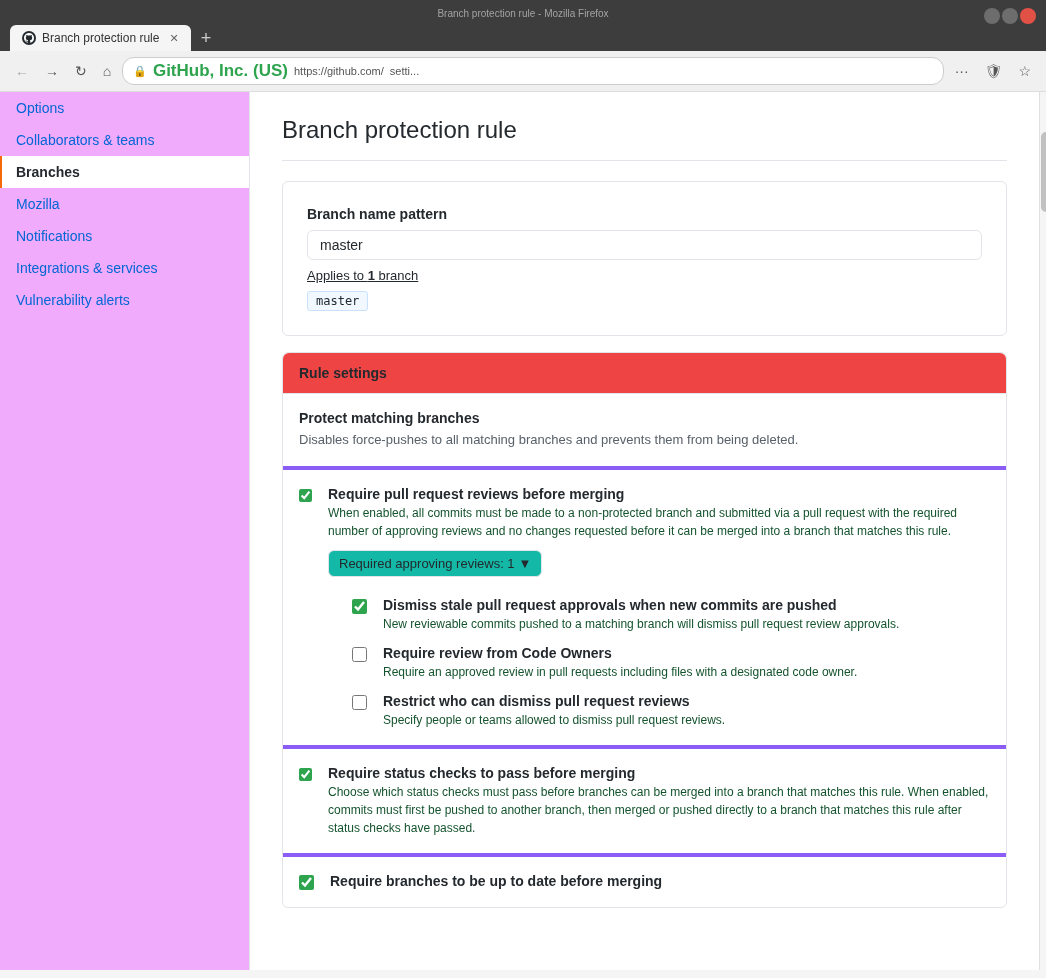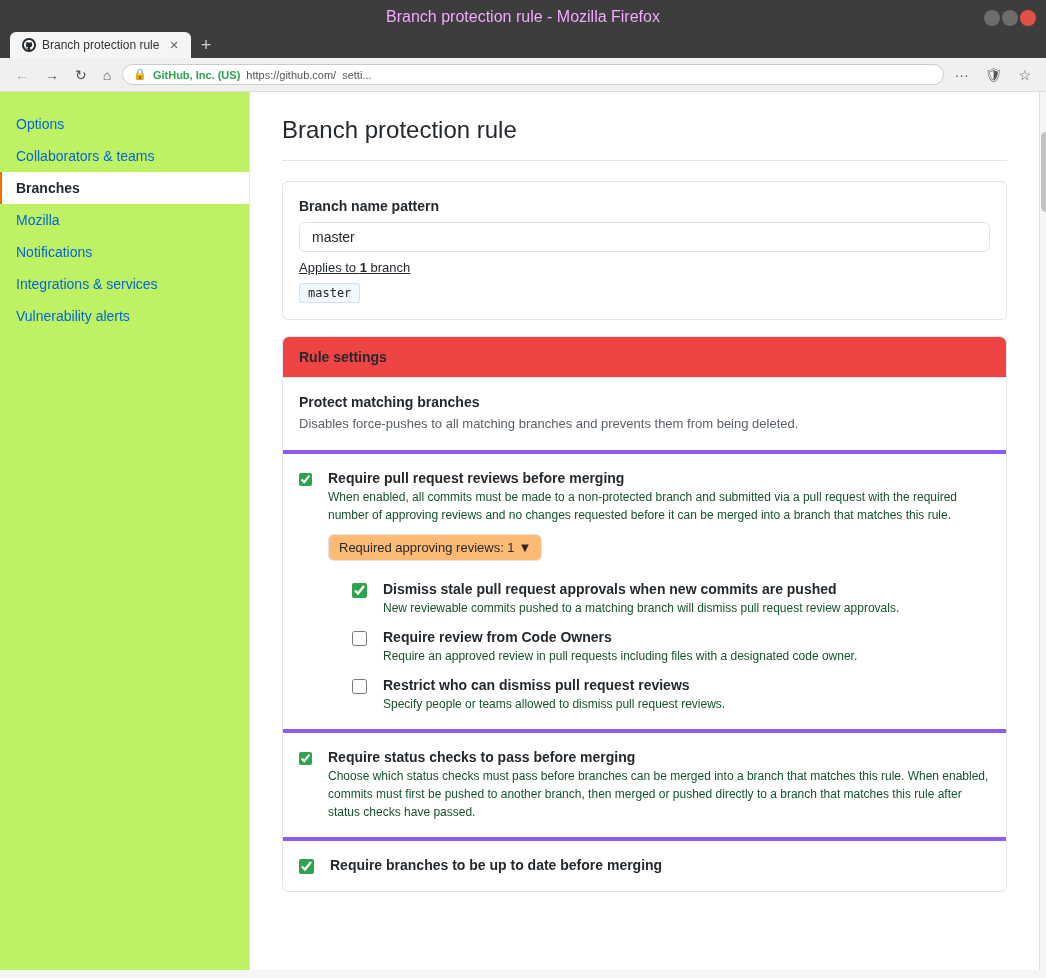--- a/index.html
+++ b/index.html
@@ -5,24 +5,24 @@
     * { box-sizing: border-box; margin: 0; padding: 0; }
     body { font-family: -apple-system, BlinkMacSystemFont, "Segoe UI", Helvetica, Arial, sans-serif; font-size: 14px; background: #f5f5f5; color: #24292e; }
 
     
     .browser-chrome {
       background: #3d3d3d;
       padding: 8px 10px 0 10px;
     }
     .browser-titlebar {
       display: flex;
-      align-items: flex-end;
+      align-items: flex-start;
       justify-content: center;
-      color: #f0abfc;
-      font-size: 16px;
+      color: #a3a3a3;
+      font-size: 10px;
       margin-bottom: 6px;
       position: relative;
     }
     .browser-controls {
       position: absolute;
       right: 0;
       display: flex;
       gap: 2px;
     }
     .browser-btn {
@@ -95,40 +95,40 @@
       border: 1px solid #ccc;
       border-radius: 12px;
       padding: 3px 10px;
       font-size: 12px;
       color: #24292e;
       display: flex;
       align-items: center;
       gap: 6px;
     }
     .address-bar .secure-icon { color: #2ea44f; font-size: 11px; }
-    .address-bar .company { color: #2ea44f; font-weight: bold; font-size: 11px; }
+    .address-bar .company { color: #2ea44f; font-weight: bold; font-size: 17px; }
     .address-bar .url-text { color: #555; font-size: 11px; }
     .toolbar-extra {
       display: flex; gap: 6px; color: #555;
     }
 
     
     .page-wrapper {
       background: white;
       display: flex;
       min-height: calc(100vh - 100px);
     }
 
     
     .sidebar {
       width: 250px;
       min-width: 250px;
       border-right: 1px solid #e1e4e8;
-      padding: 16px 0;
-      background: #bef264;
+      padding: 0 0;
+      background: #f0abfc;
     }
     .sidebar-item {
       display: block;
       padding: 8px 16px;
       color: #0366d6;
       text-decoration: none;
       cursor: pointer;
       font-size: 14px;
     }
     .sidebar-item.active {
@@ -152,21 +152,21 @@
       margin-bottom: 20px;
       border-bottom: 1px solid #e1e4e8;
       padding-bottom: 16px;
     }
 
     
     .branch-name-section {
       border: 1px solid #e1e4e8;
       border-radius: 6px;
       margin-bottom: 16px;
-      padding: 16px;
+      padding: 24px;
     }
     .field-label {
       font-size: 14px;
       font-weight: 600;
       margin-bottom: 8px;
     }
     .text-input {
       width: 100%;
       padding: 6px 12px;
       border: 1px solid #e1e4e8;
@@ -252,21 +252,21 @@
     }
 
     
     .nested-options {
       margin-left: 24px;
       margin-top: 10px;
     }
 
     
     .dropdown-btn {
-      background: #fdba74;
+      background: #14b8a6;
       border: 1px solid #e1e4e8;
       border-radius: 6px;
       padding: 5px 10px;
       font-size: 13px;
       cursor: pointer;
       color: #24292e;
       display: inline-flex;
       align-items: flex-start;
       gap: 4px;
       margin-top: 10px;

